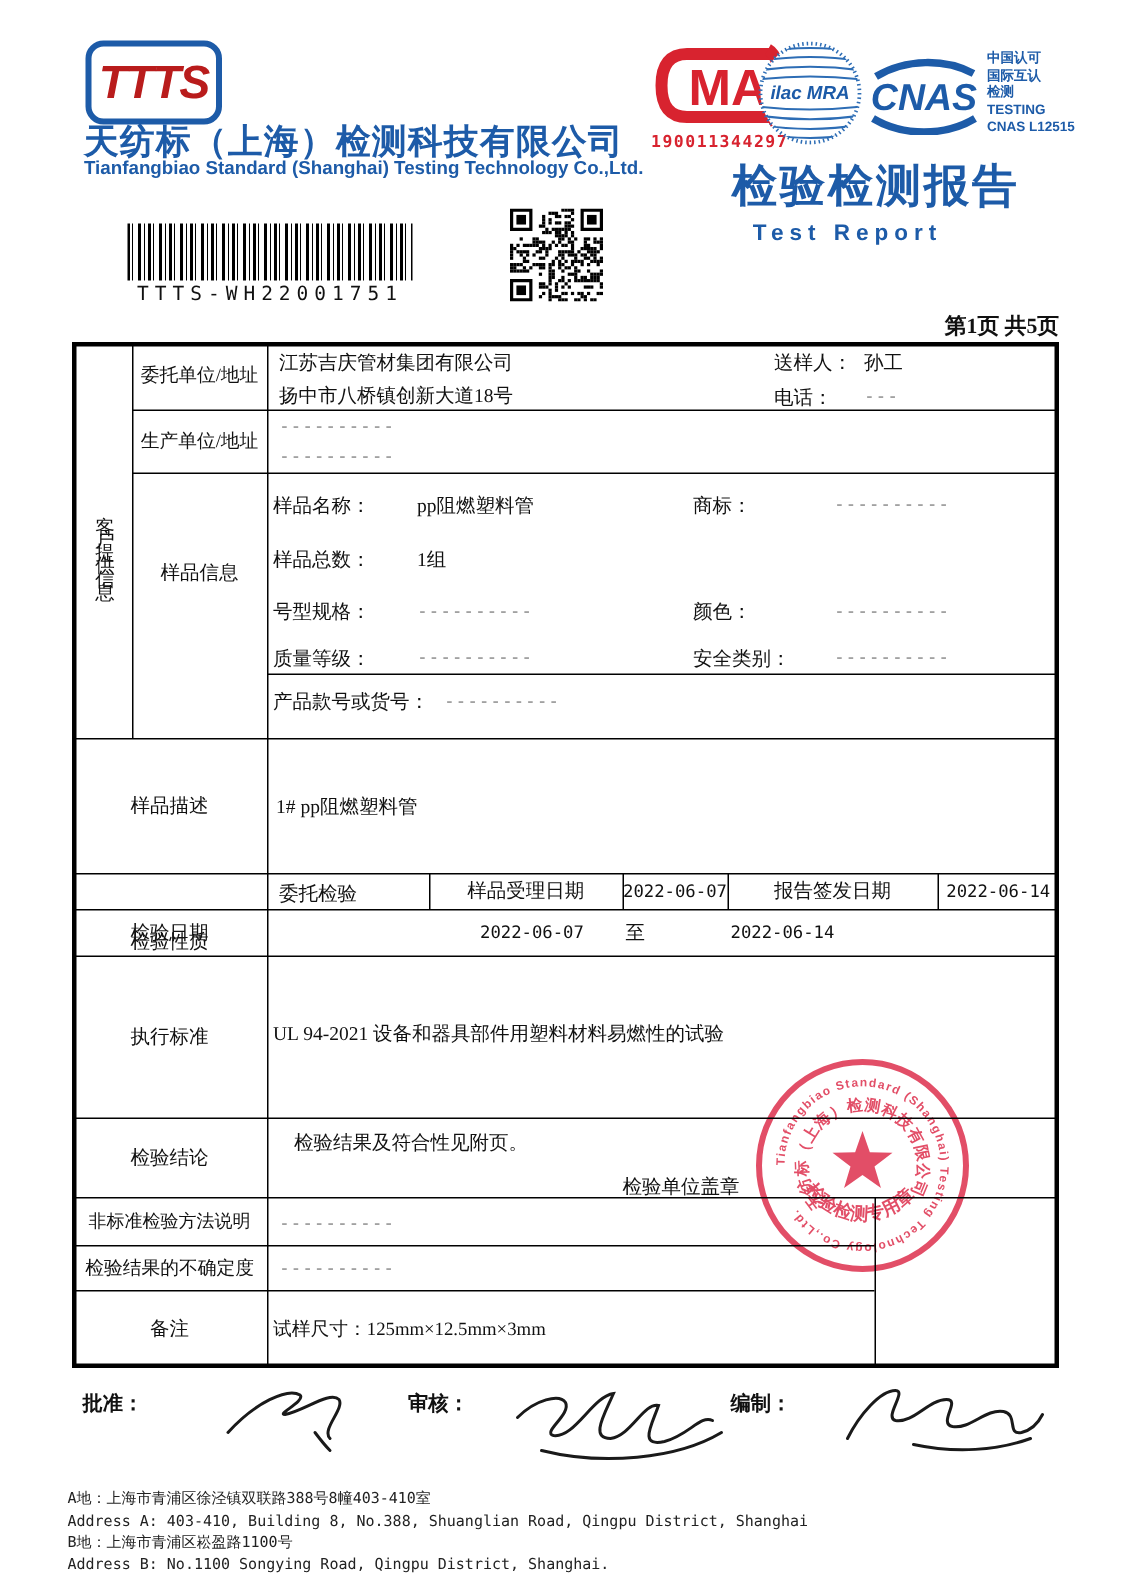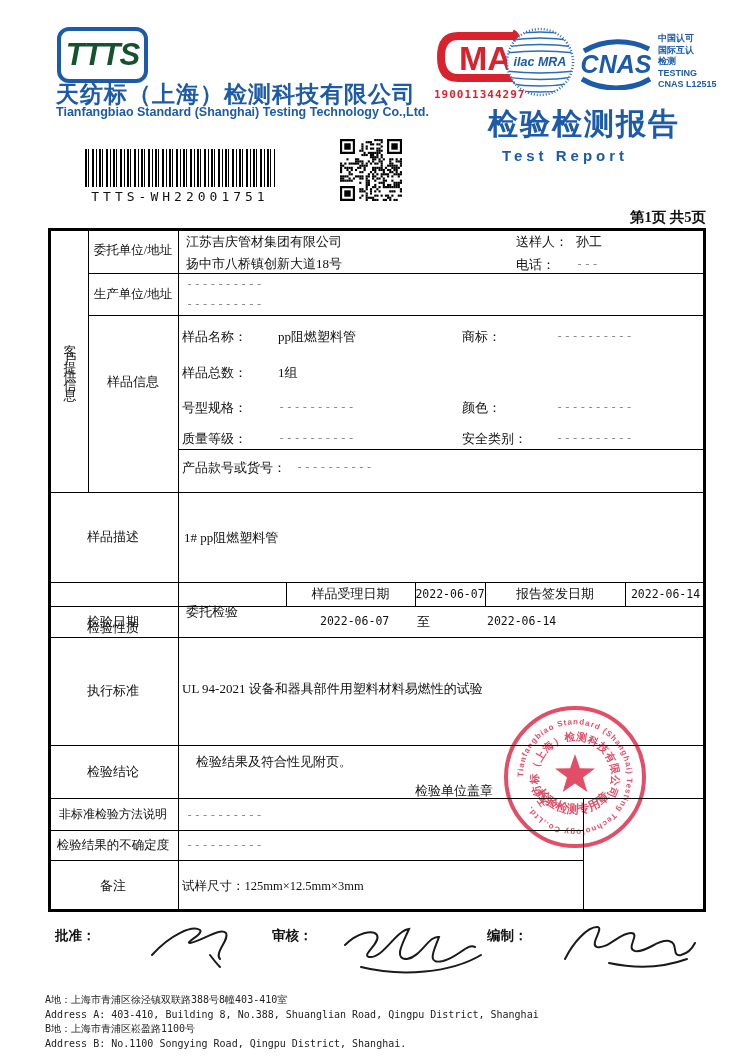--- a/index.html
+++ b/index.html
@@ -8,21 +8,21 @@
   .abs{position:absolute;}
   .blue{color:#1d5ba8;}
   .red{color:#d8232f;}
   .mono{font-family:"DejaVu Sans Mono","Liberation Mono",monospace;}
   .dash{color:#8c8c8c;font-family:"DejaVu Sans Mono","Liberation Mono",monospace;font-size:12px;letter-spacing:0.5px;}
   .hline{position:absolute;height:1px;background:#000;}
   .vline{position:absolute;width:1px;background:#000;}
   .cell{position:absolute;display:flex;align-items:center;justify-content:center;text-align:center;}
   .lbl{font-size:13px;}
   .logo-box{border:4px solid #1d5ba8;border-radius:12px;display:flex;align-items:center;justify-content:center;
-            font-family:"Liberation Sans",sans-serif;font-weight:bold;font-style:italic;font-size:31px;color:#14532d;letter-spacing:-1px;}
+            font-family:"Liberation Sans",sans-serif;font-weight:bold;font-style:italic;font-size:31px;color:#b91c1c;letter-spacing:-1px;}
   .company-cn{font-family:"Liberation Sans","DejaVu Sans",sans-serif;font-weight:bold;font-size:23px;letter-spacing:1px;}
   .company-en{font-family:"Liberation Sans","DejaVu Sans",sans-serif;font-weight:bold;font-size:12.5px;}
   .report-title{font-family:"Liberation Sans","DejaVu Sans",sans-serif;font-weight:bold;font-size:30px;letter-spacing:2px;text-align:right;}
   .report-sub{font-family:"Liberation Sans","DejaVu Sans",sans-serif;font-weight:bold;font-size:15px;letter-spacing:4px;text-align:center;margin-top:2px;}
   .barcode{background:repeating-linear-gradient(90deg,#000 0,#000 2px,#fff 2px,#fff 3px,#000 3px,#000 4px,#fff 4px,#fff 7px,#000 7px,#000 9px,#fff 9px,#fff 11px,#000 11px,#000 12px,#fff 12px,#fff 14px);}
   .vertical{writing-mode:vertical-rl;text-orientation:upright;letter-spacing:9px;font-size:13px;}
   .cnas-caption{font-family:"Liberation Sans",sans-serif;font-size:9px;line-height:11.5px;font-weight:bold;}
   .sig-label{font-family:"Liberation Sans","DejaVu Sans",sans-serif;font-weight:bold;font-size:13.5px;}
   .footer-line{font-family:"DejaVu Sans Mono","Liberation Mono",monospace;font-size:10px;line-height:14.5px;color:#222;white-space:pre;}
   .stamp{opacity:0.87;mix-blend-mode:multiply;}
@@ -424,21 +424,21 @@
   <div class="abs lbl" style="left:462px;top:430px;">安全类别：</div>
   <div class="abs dash" style="left:556px;top:431px;">----------</div>
 
   <div class="abs lbl" style="left:182px;top:459px;">产品款号或货号：</div>
   <div class="abs dash" style="left:296px;top:460px;">----------</div>
 
   <div class="cell lbl" style="left:48px;top:492px;width:130px;height:90px;">样品描述</div>
   <div class="abs lbl" style="left:184px;top:529px;">1# pp阻燃塑料管</div>
 
   <div class="cell lbl" style="left:48px;top:616px;width:130px;height:24px;">检验性质</div>
-  <div class="abs lbl" style="left:186px;top:587px;margin-top:16px;">委托检验</div>
+  <div class="abs lbl" style="left:186px;top:587px;">委托检验</div>
   <div class="cell lbl" style="left:286px;top:582px;width:129px;height:24px;">样品受理日期</div>
   <div class="cell mono" style="left:415px;top:582px;width:70px;height:24px;font-size:11.5px;">2022-06-07</div>
   <div class="cell lbl" style="left:485px;top:582px;width:140px;height:24px;">报告签发日期</div>
   <div class="cell mono" style="left:625px;top:582px;width:81px;height:24px;font-size:11.5px;">2022-06-14</div>
 
   <div class="cell lbl" style="left:48px;top:606px;width:130px;height:31px;">检验日期</div>
   <div class="abs mono" style="left:320px;top:614px;font-size:11.5px;">2022-06-07</div>
   <div class="abs lbl" style="left:417px;top:613px;">至</div>
   <div class="abs mono" style="left:487px;top:614px;font-size:11.5px;">2022-06-14</div>
 

